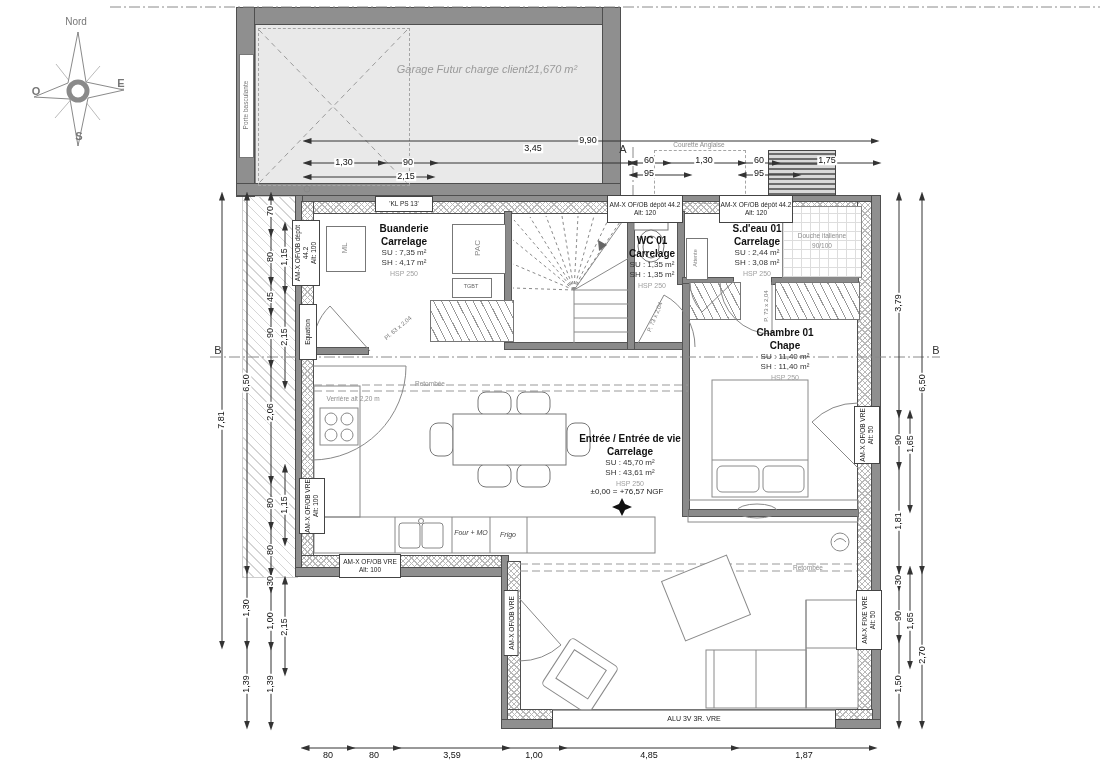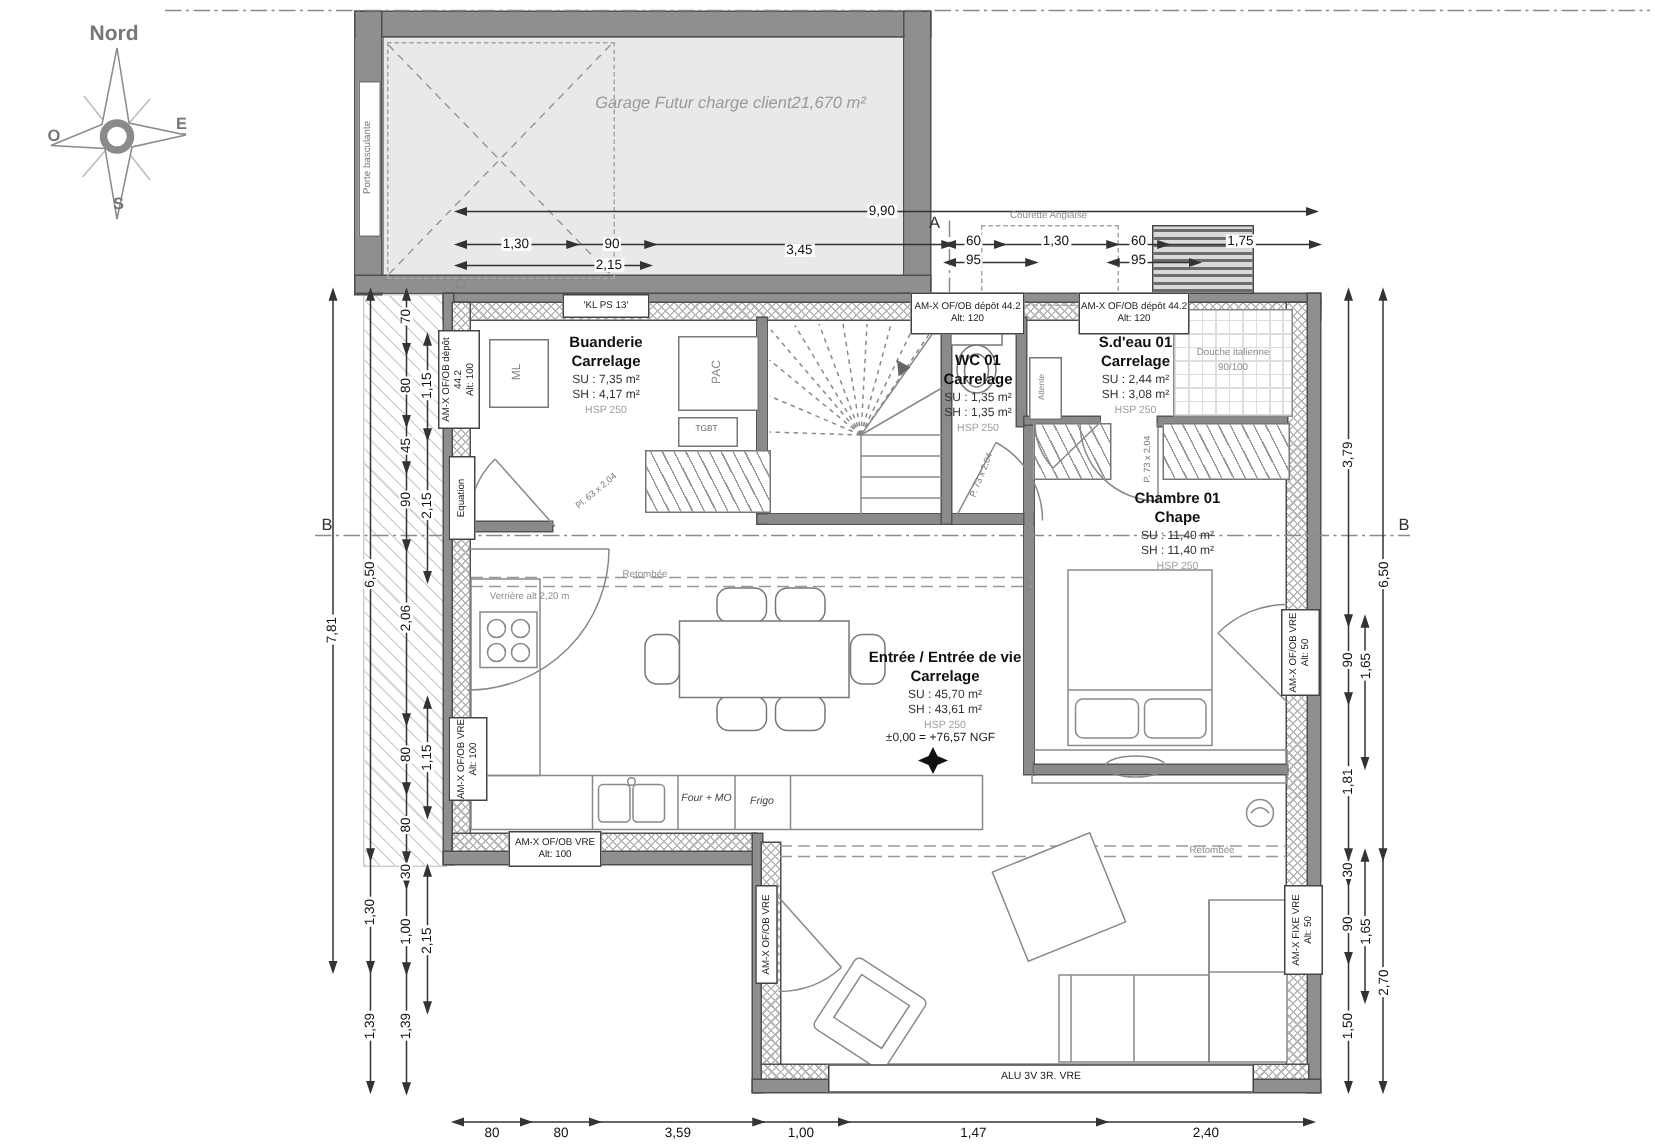--- a/index.html
+++ b/index.html
@@ -271,37 +271,37 @@
 
       <line x1="305" y1="748" x2="351" y2="748" marker-start="url(#ar)" marker-end="url(#ar)"></line>
       <line x1="351" y1="748" x2="397" y2="748" marker-end="url(#ar)"></line>
       <line x1="397" y1="748" x2="506" y2="748" marker-end="url(#ar)"></line>
       <line x1="506" y1="748" x2="563" y2="748" marker-end="url(#ar)"></line>
       <line x1="563" y1="748" x2="735" y2="748" marker-end="url(#ar)"></line>
       <line x1="735" y1="748" x2="873" y2="748" marker-end="url(#ar)"></line>
     </g>
   </svg>
 
-  <div class="lbl z6" style="left:76px;top:22px;font-size:14px;font-weight:bold;color:#777">Nord</div>
+  <div class="lbl z6" style="left:76px;top:22px;font-size:10px;font-weight:normal;color:#777">Nord</div>
   <div class="lbl z6" style="left:36px;top:92px;font-size:11px;font-weight:bold;color:#777">O</div>
   <div class="lbl z6" style="left:121px;top:84px;font-size:11px;font-weight:bold;color:#777">E</div>
   <div class="lbl z6" style="left:79px;top:137px;font-size:11px;font-weight:bold;color:#777">S</div>
 
   <div class="lbl ital z6" style="left:487px;top:70px;font-size:11px;color:#9a9a9a">Garage Futur charge client21,670 m²</div>
   <div class="lbl v z6" style="left:246px;top:105px;font-size:6.5px;color:#777">Porte basculante</div>
   <div class="lbl tiny z6" style="left:699px;top:145px">Courette Anglaise</div>
 
   <div class="lbl sec z6" style="left:623px;top:150px">A</div>
   <div class="lbl sec z6" style="left:218px;top:351px">B</div>
   <div class="lbl sec z6" style="left:936px;top:351px">B</div>
 
   <div class="lbl dim z6" style="left:588px;top:141px">9,90</div>
   <div class="lbl dim z6" style="left:344px;top:163px">1,30</div>
   <div class="lbl dim z6" style="left:408px;top:163px">90</div>
-  <div class="lbl dim z6" style="left:533px;top:167px">3,45</div>
+  <div class="lbl dim z6" style="left:533px;top:149px">3,45</div>
   <div class="lbl dim z6" style="left:406px;top:177px">2,15</div>
   <div class="lbl dim z6" style="left:649px;top:161px">60</div>
   <div class="lbl dim z6" style="left:649px;top:174px">95</div>
   <div class="lbl dim z6" style="left:704px;top:161px">1,30</div>
   <div class="lbl dim z6" style="left:759px;top:161px">60</div>
   <div class="lbl dim z6" style="left:759px;top:174px">95</div>
   <div class="lbl dim z6" style="left:827px;top:161px">1,75</div>
 
   <div class="lbl dim v z6" style="left:222px;top:420px">7,81</div>
   <div class="lbl dim v z6" style="left:247px;top:383px">6,50</div>
@@ -330,22 +330,22 @@
   <div class="lbl dim v z6" style="left:899px;top:684px">1,50</div>
   <div class="lbl dim v z6" style="left:911px;top:444px">1,65</div>
   <div class="lbl dim v z6" style="left:911px;top:621px">1,65</div>
   <div class="lbl dim v z6" style="left:923px;top:383px">6,50</div>
   <div class="lbl dim v z6" style="left:923px;top:655px">2,70</div>
 
   <div class="lbl dim z6" style="left:328px;top:756px">80</div>
   <div class="lbl dim z6" style="left:374px;top:756px">80</div>
   <div class="lbl dim z6" style="left:452px;top:756px">3,59</div>
   <div class="lbl dim z6" style="left:534px;top:756px">1,00</div>
-  <div class="lbl dim z6" style="left:649px;top:756px">1,47</div>
-  <div class="lbl dim z6" style="left:804px;top:756px">2,40</div>
+  <div class="lbl dim z6" style="left:649px;top:756px">4,85</div>
+  <div class="lbl dim z6" style="left:804px;top:756px">1,87</div>
 
   <div class="obox" style="left:404px;top:204px;width:56px;height:14px">
     <span>'KL PS 13'</span>
   </div>
   <div class="obox" style="left:645px;top:209px;width:74px;height:26px">
     <span>AM-X OF/OB dépôt 44.2</span>
     <span>Alt: 120</span>
   </div>
   <div class="obox" style="left:756px;top:209px;width:72px;height:26px">
     <span>AM-X OF/OB dépôt 44.2</span>

